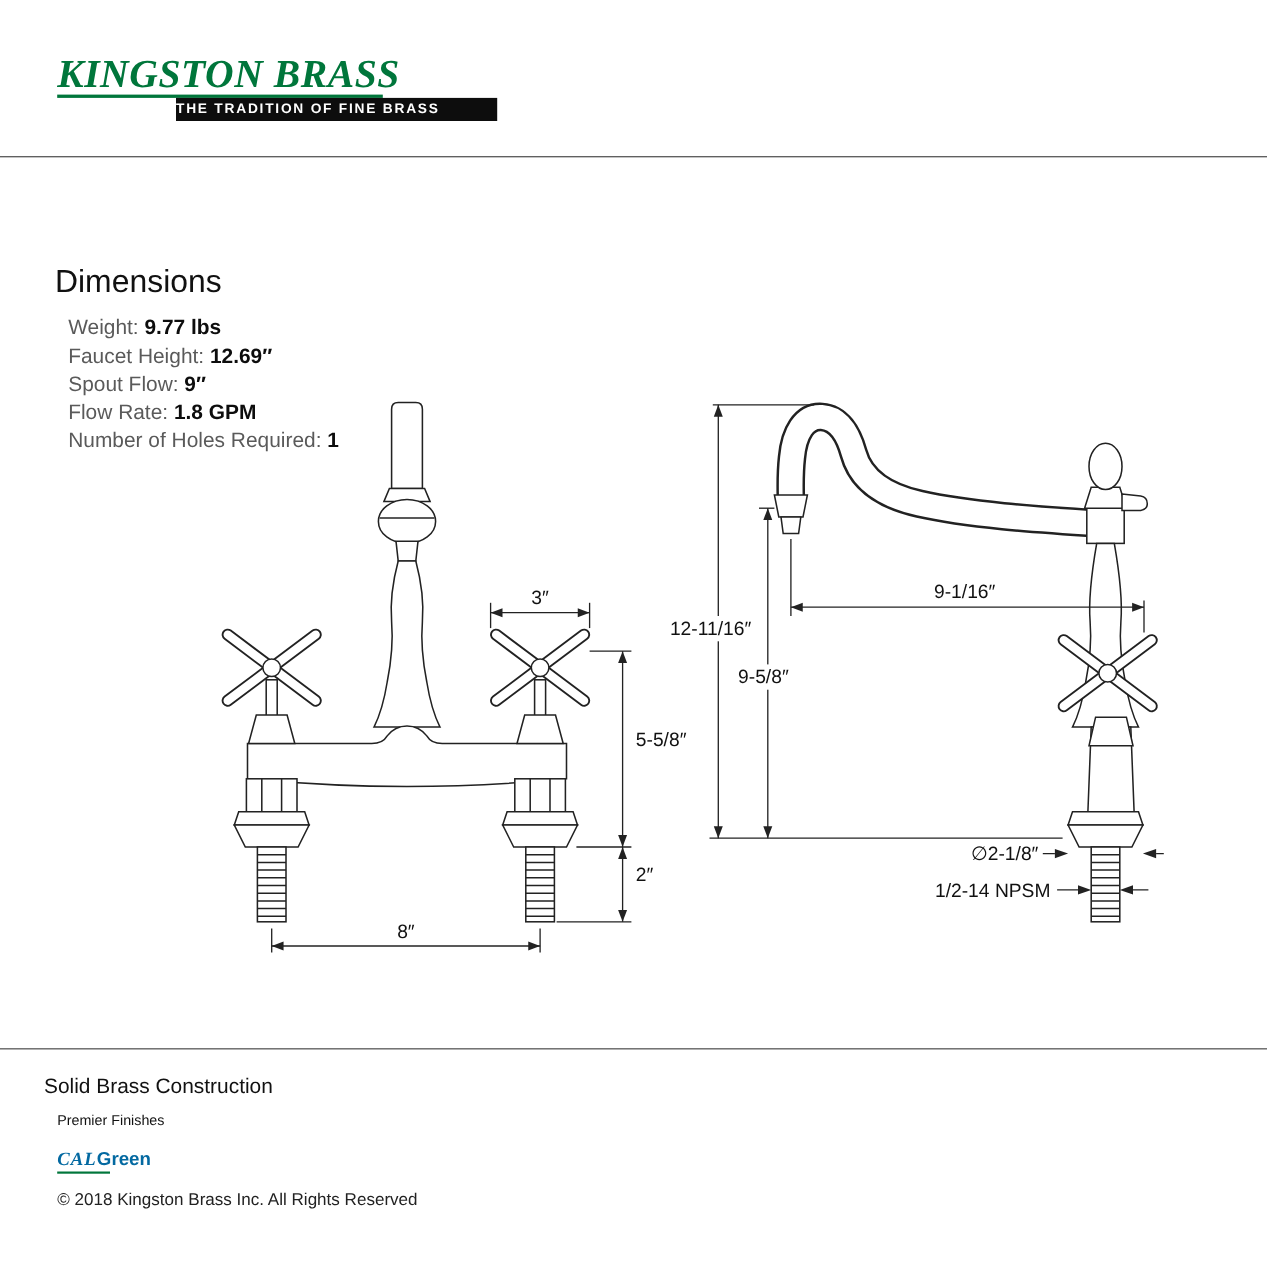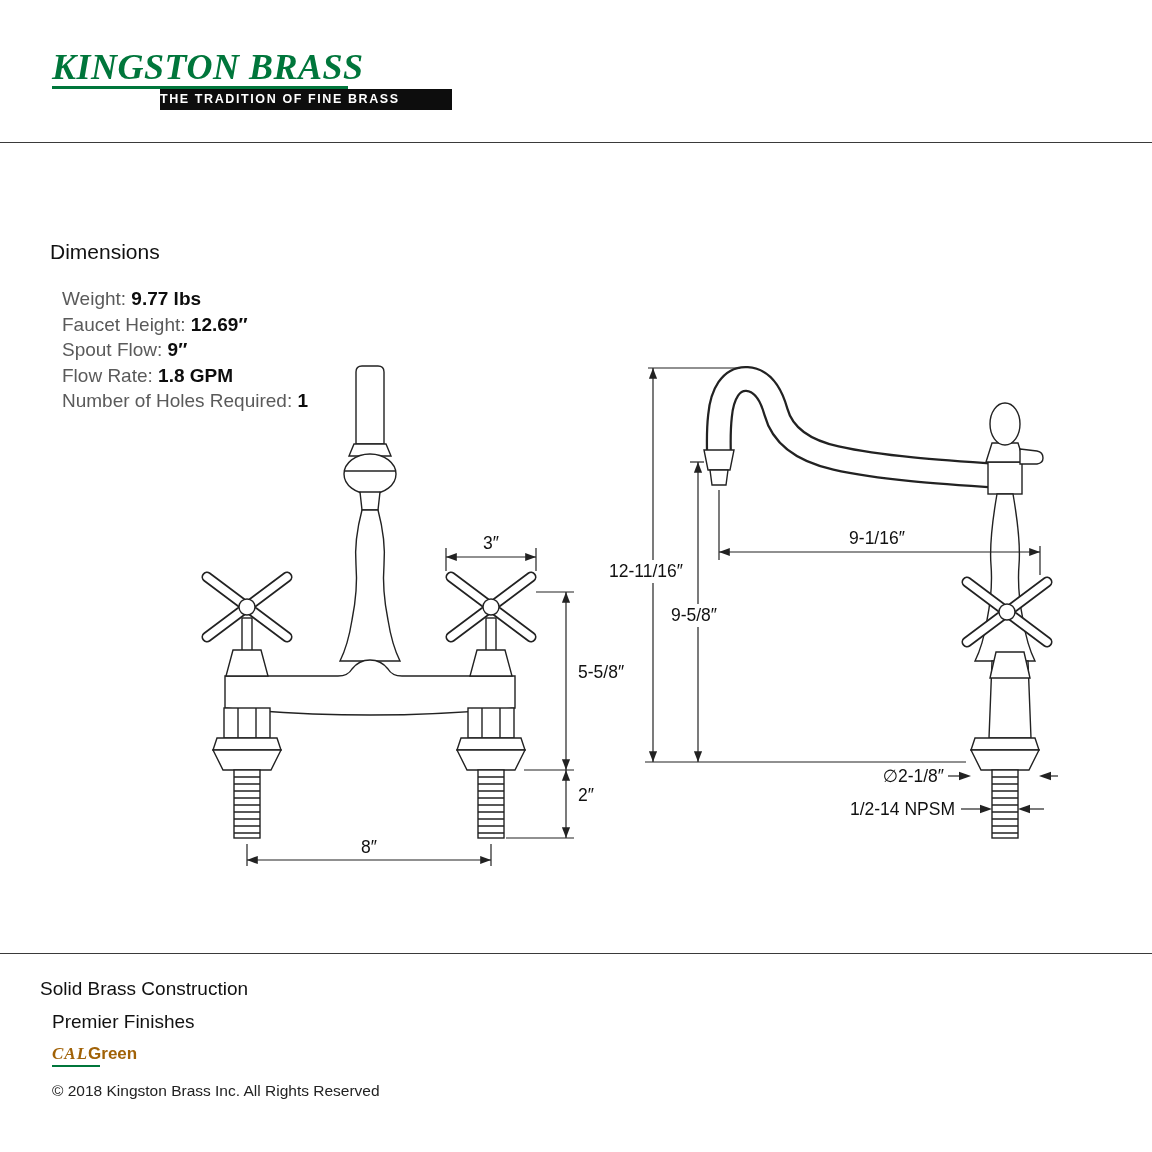--- a/index.html
+++ b/index.html
@@ -3,30 +3,30 @@
 <meta charset="utf-8">
 <style>
   *{box-sizing:border-box;margin:0;padding:0}
   html,body{width:1152px;height:1152px}
   body{background:#fff;font-family:"Liberation Sans",sans-serif;color:#1a1a1a;overflow:hidden}
   .page{position:relative;width:1025px;height:1152px;background:#fff}
   .logo-text{position:absolute;left:52px;top:46px;font-family:"Liberation Serif",serif;font-style:italic;font-weight:bold;font-size:36px;color:#00763b;letter-spacing:.5px;white-space:nowrap}
   .logo-rule{position:absolute;left:52px;top:86px;width:296px;height:3px;background:#00763b}
   .tagline{position:absolute;left:160px;top:89px;width:292px;height:21px;background:#0d0d0d;color:#fff;font-size:12.5px;font-weight:bold;letter-spacing:1.6px;line-height:21px;white-space:nowrap}
   .top-divider{position:absolute;left:0;top:142px;width:1152px;height:1px;background:#3a3a3a}
-  .dim-title{position:absolute;left:50px;top:240px;font-size:21px;font-weight:400;color:#111}
+  .dim-title{position:absolute;left:50px;top:240px;font-size:29px;font-weight:400;color:#111}
   .specs{position:absolute;left:62px;top:286px;list-style:none;font-size:19px;line-height:25.6px;white-space:nowrap}
   .spec-label{color:#5a5a5a}
   .spec-value{color:#0d0d0d;font-weight:bold}
   .drawing{position:absolute;left:0;top:0;pointer-events:none}
   .dim-text{font-family:"Liberation Sans",sans-serif;font-size:17.5px;fill:#111}
   .bottom-divider{position:absolute;left:0;top:953px;width:1152px;height:1px;background:#3a3a3a}
   .feature-1{position:absolute;left:40px;top:978px;font-size:19px;color:#111}
-  .feature-2{position:absolute;left:52px;top:1011px;font-size:19px;color:#111}
-  .calgreen{position:absolute;left:52px;top:1044px;color:#a16207;font-size:17px;white-space:nowrap}
+  .feature-2{position:absolute;left:52px;top:1011px;font-size:13px;color:#111}
+  .calgreen{position:absolute;left:52px;top:1044px;color:#0369a1;font-size:17px;white-space:nowrap}
   .cal{font-family:"Liberation Serif",serif;font-style:italic;font-weight:bold;letter-spacing:1px}
   .green{font-weight:bold}
   .cal-rule{position:absolute;left:52px;top:1065px;width:48px;height:2px;background:#00763b}
   .copyright{position:absolute;left:52px;top:1082px;font-size:15.5px;color:#222}
 </style>
 </head>
 <body>
 
 <div class="page">
 

